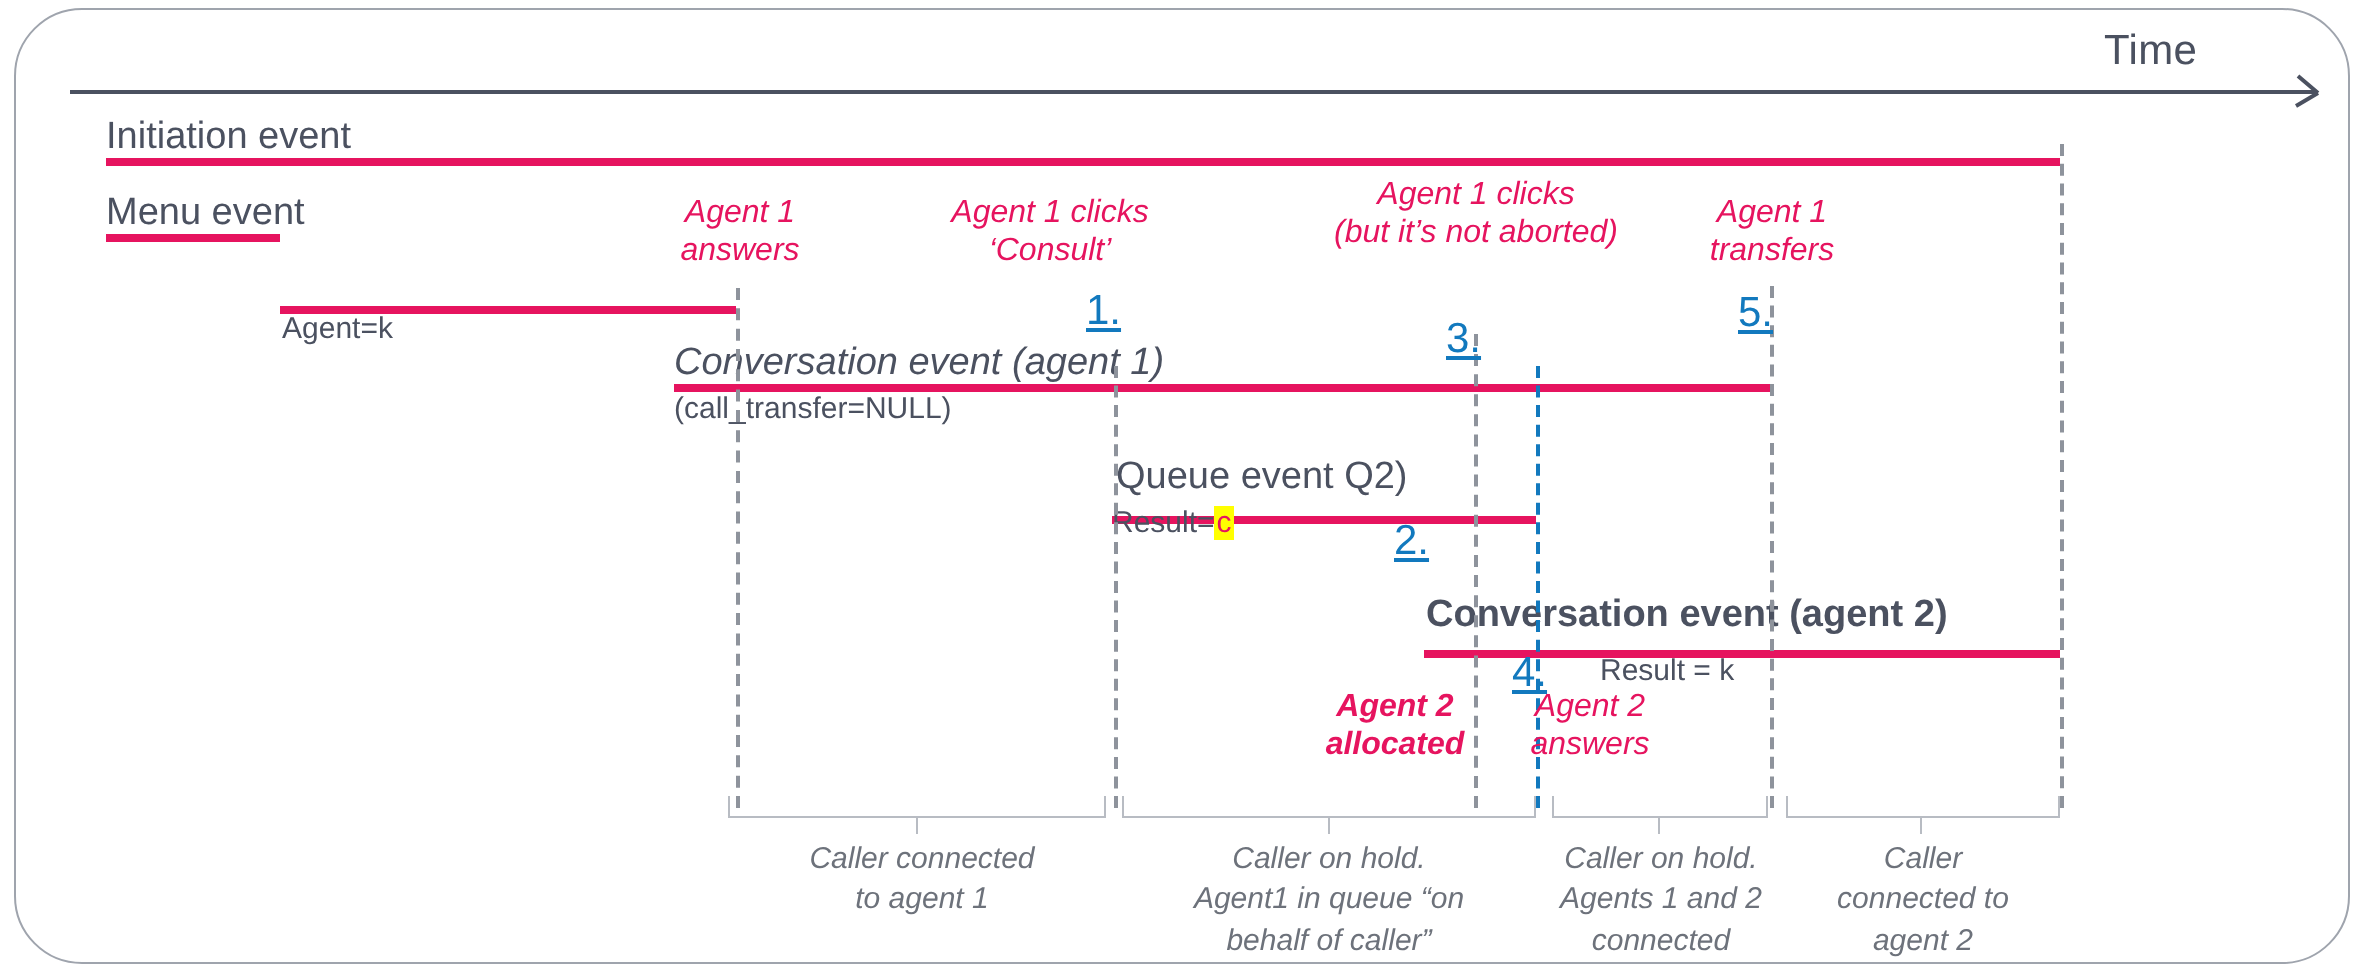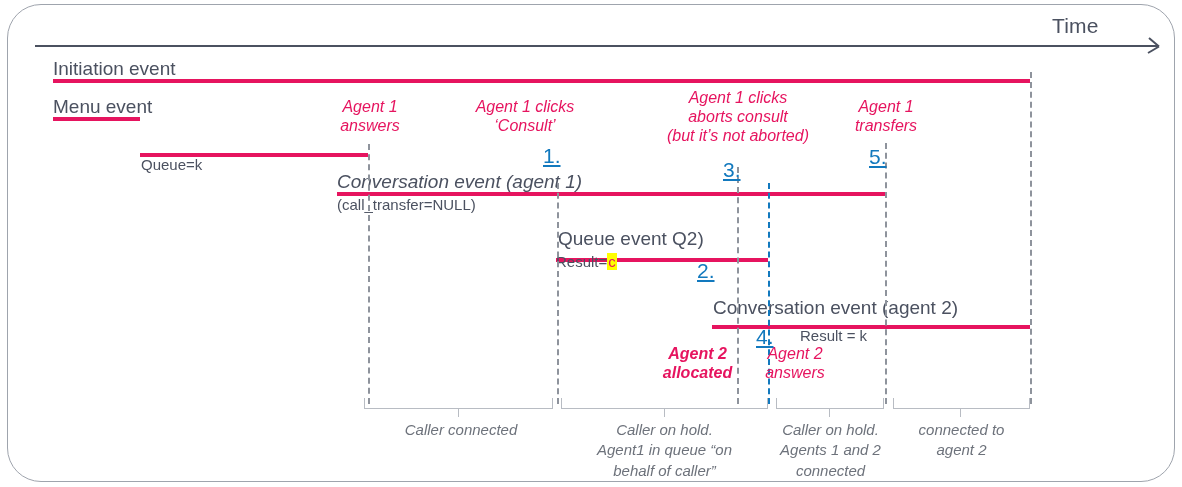--- a/index.html
+++ b/index.html
@@ -145,29 +145,29 @@
   <div class="bar" style="left:53px;  top:117px; width:87px;"></div>
   <div class="bar" style="left:140px; top:153px; width:228px;"></div>
   <div class="bar" style="left:337px; top:192px; width:548px;"></div>
   <div class="bar" style="left:556px; top:258px; width:212px;"></div>
   <div class="bar" style="left:712px; top:325px; width:318px;"></div>
 
   <div class="evt-title" style="left:53px;  top:58px;">Initiation event</div>
 
   <div class="evt-title" style="left:53px;  top:96px;">Menu event</div>
 
-  <div class="evt-sub" style="left:141px; top:156px;">Queue=k</div>
+  <div class="evt-sub" style="left:141px; top:156px;">Agent=k</div>
 
   <div class="evt-title" style="left:337px; top:171px;font-style:italic;">Conversation event (agent 1)</div>
   <div class="evt-sub" style="left:337px; top:196px;">(call_transfer=NULL)</div>
 
   <div class="evt-title" style="left:558px; top:228px;">Queue event Q2)</div>
   <div class="evt-sub" style="left:556px; top:253px;"><span>Result=</span><span class="hl">c</span></div>
 
-  <div class="evt-title" style="left:713px; top:297px;">Conversation event (agent 2)</div>
+  <div class="evt-title" style="left:713px; top:297px;font-weight:bold;">Conversation event (agent 2)</div>
   <div class="evt-sub" style="left:800px; top:327px;">Result = k</div>
 
   <div class="vline" style="left:368px; top:144px; height:260px;"></div>
   <div class="vline" style="left:557px; top:183px; height:221px;"></div>
   <div class="vline" style="left:737px; top:167px; height:237px;"></div>
   <div class="vline blue" style="left:768px; top:183px; height:221px;"></div>
   <div class="vline" style="left:885px; top:143px; height:261px;"></div>
   <div class="vline" style="left:1030px; top:72px; height:332px;"></div>
 
   <div class="ann ctr" style="left:328px; top:98px; width:84px;">
@@ -175,21 +175,20 @@
     <div>answers</div>
   </div>
 
   <div class="ann ctr" style="left:458px; top:98px; width:134px;">
     <div>Agent 1 clicks</div>
     <div class="bold">‘Consult’</div>
   </div>
 
   <div class="ann ctr" style="left:650px; top:89px; width:176px;">
     <div>Agent 1 clicks</div>
-    <div class="bold">aborts consult</div>
     <div class="small">(but it’s not aborted)</div>
   </div>
 
   <div class="ann ctr" style="left:840px; top:98px; width:92px;">
     <div>Agent 1</div>
     <div>transfers</div>
   </div>
 
   <div class="ann ctr bold" style="left:645px; top:345px; width:105px;">
     <div>Agent 2</div>
@@ -204,20 +203,21 @@
   <div class="step" style="left:543px; top:144px;">1.</div>
   <div class="step" style="left:697px; top:259px;">2.</div>
   <div class="step" style="left:723px; top:158px;">3.</div>
   <div class="step" style="left:756px; top:325px;">4.</div>
   <div class="step" style="left:869px; top:145px;">5.</div>
 
   <div class="bracket" style="left:364px; top:398px; width:189px;"></div>
   <div class="bracket-tick" style="left:458px; top:409px;"></div>
   <div class="bcap" style="left:382px; top:420px; width:158px;font-style:italic;">
     <div>Caller connected</div>
+    <div>to agent 1</div>
   </div>
 
   <div class="bracket" style="left:561px; top:398px; width:207px;"></div>
   <div class="bracket-tick" style="left:664px; top:409px;"></div>
   <div class="bcap" style="left:569px; top:420px; width:191px;">
     <div>Caller on hold.</div>
     <div>Agent1 in queue “on</div>
     <div>behalf of caller”</div>
   </div>
 
@@ -225,17 +225,18 @@
   <div class="bracket-tick" style="left:829px; top:409px;"></div>
   <div class="bcap" style="left:760px; top:420px; width:141px;">
     <div>Caller on hold.</div>
     <div>Agents 1 and 2</div>
     <div>connected</div>
   </div>
 
   <div class="bracket" style="left:893px; top:398px; width:137px;"></div>
   <div class="bracket-tick" style="left:960px; top:409px;"></div>
   <div class="bcap" style="left:895px; top:420px; width:133px;">
+    <div>Caller</div>
     <div>connected to</div>
     <div>agent 2</div>
   </div>
 
 </div>
 
 </body></html>

